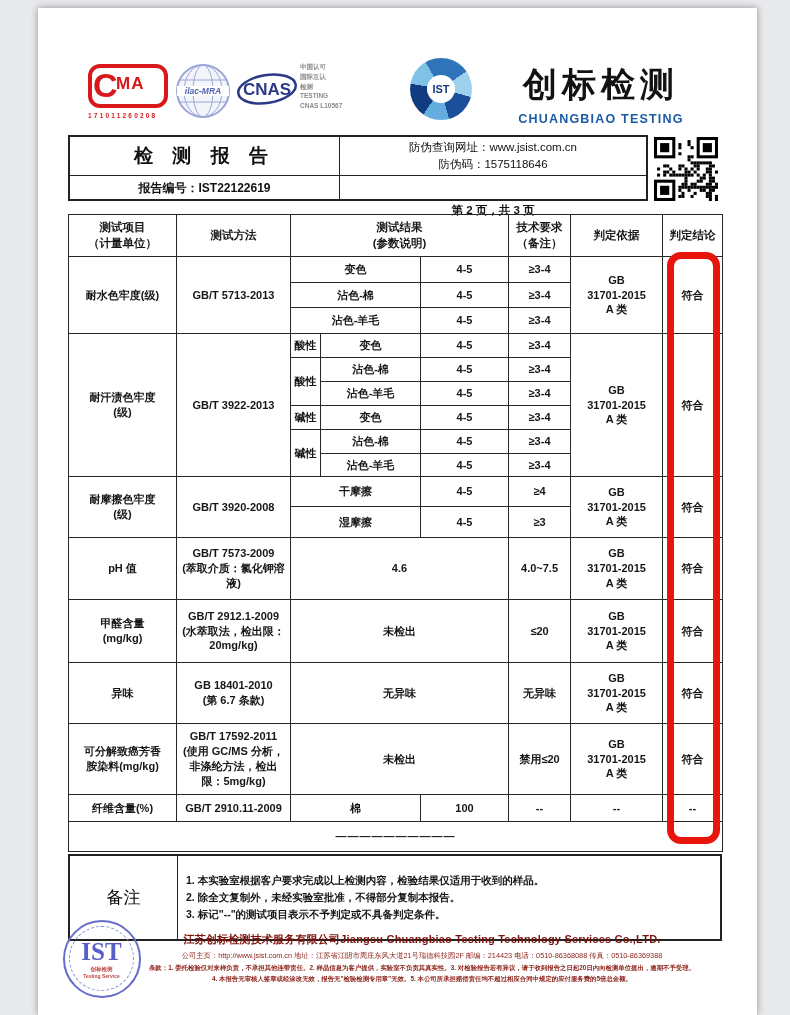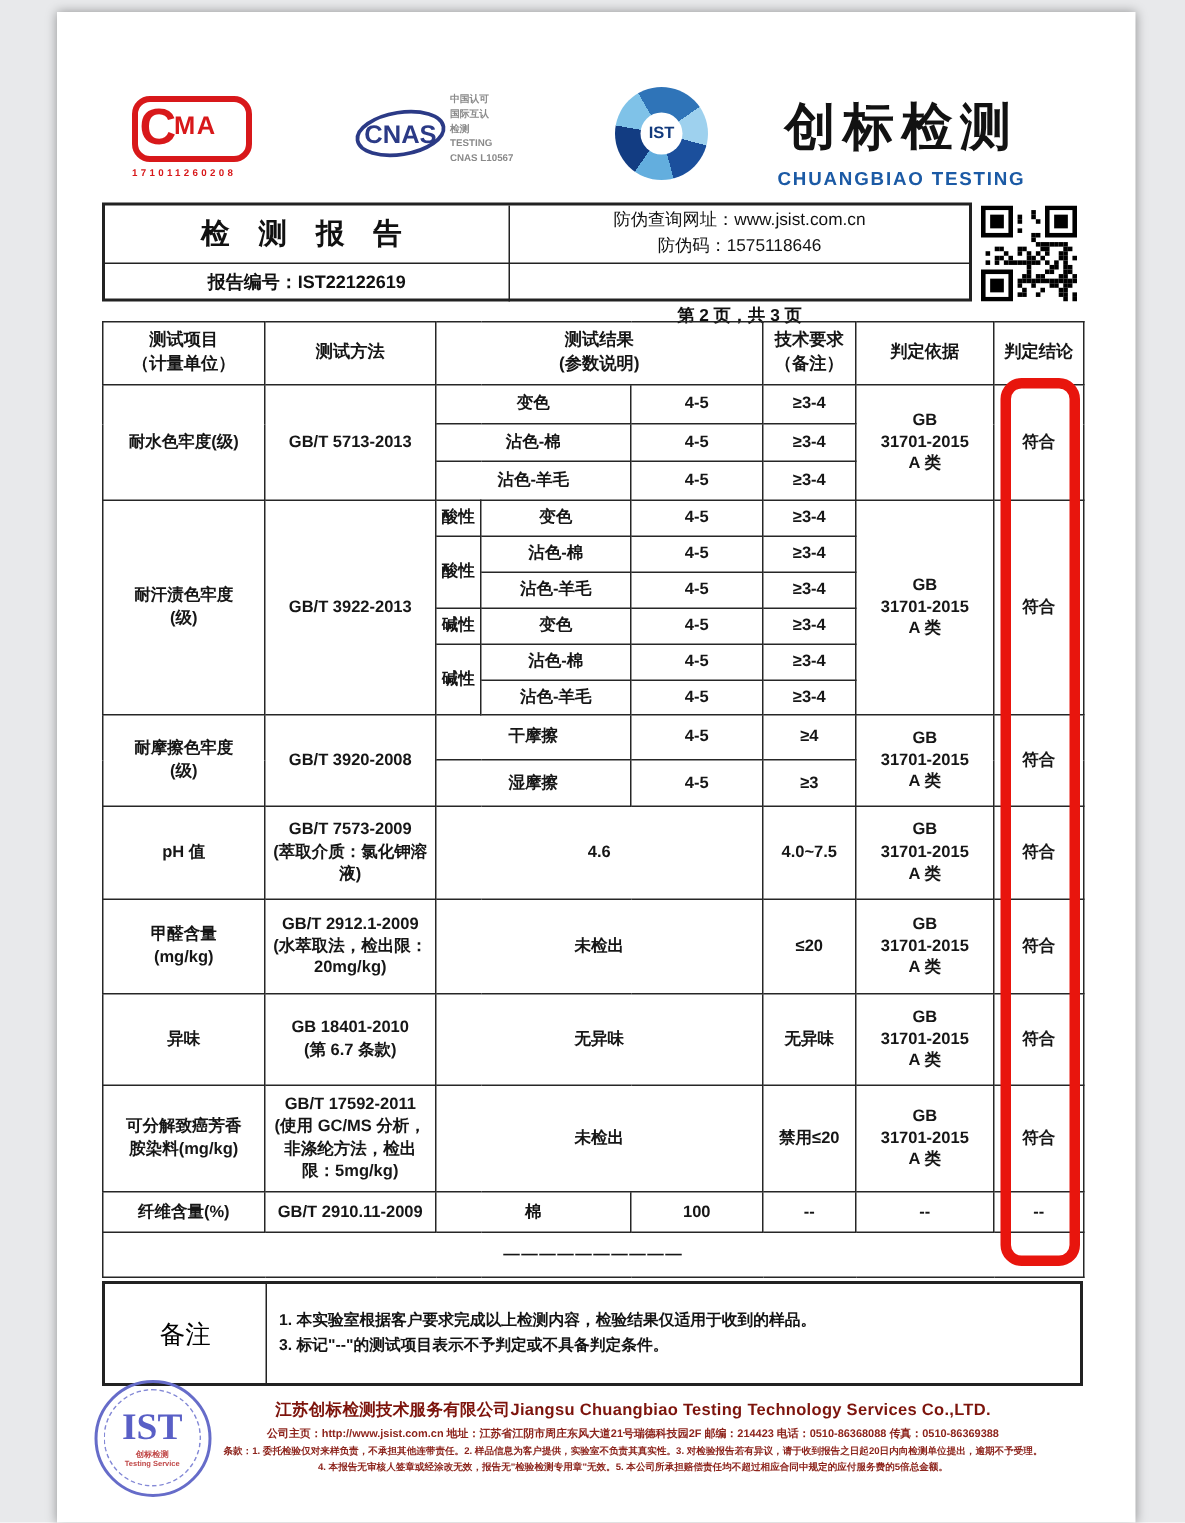--- a/index.html
+++ b/index.html
@@ -58,37 +58,48 @@
 
   
   .stamp { position:absolute; left:25px; top:912px; width:78px; height:78px; border:2.5px solid #666cc9; border-radius:50%; }
   .stamp .inner { position:absolute; left:4px; top:4px; width:65px; height:65px; border:1.5px dashed #8489d6; border-radius:50%;
     display:flex; flex-direction:column; align-items:center; justify-content:center; }
   .stamp .ist { font-family:"Liberation Serif","DejaVu Serif",serif; font-size:25px; font-weight:800; color:#595fc6; line-height:1; }
   .stamp .s1 { font-size:5.5px; color:#c04848; font-weight:700; margin-top:2px; }
   .stamp .s2 { font-size:5px; color:#c04848; font-weight:700; }
   .ftext { position:absolute; left:98px; top:924px; width:572px;text-align:center; }
   .f-co { font-size:11px; font-weight:800; color:#7d140c; letter-spacing:.2px; }
-  .f-info { margin-top:4px; font-size:7.3px; font-weight:700; color:#8d241c; }
+  .f-info { margin-top:4px; font-size:7.3px; font-weight:400; color:#8d241c; }
   .f-terms { margin-top:2px; font-size:6.4px; font-weight:600; color:#8d241c; line-height:1.45; }
 </style>
 </head>
 <body>
 
 <div class="page">
 
   <div class="logos">
     <div class="cma">
       <div class="cma-box">
         <span class="cma-c">C</span>
         <span class="cma-ma">MA</span>
       </div>
       <div class="cma-num">171011260208</div>
     </div>
 
+    <div class="ilac">
+      <svg width="58" height="58" viewBox="0 0 58 58">
+        <circle cx="29" cy="29" r="26" fill="#f3f5fb" stroke="#9aa6d8" stroke-width="2"></circle>
+        <ellipse cx="29" cy="29" rx="10" ry="26" fill="none" stroke="#9aa6d8" stroke-width="1"></ellipse>
+        <ellipse cx="29" cy="29" rx="19" ry="26" fill="none" stroke="#9aa6d8" stroke-width="1"></ellipse>
+        <line x1="6" y1="18" x2="52" y2="18" stroke="#9aa6d8" stroke-width="1"></line>
+        <line x1="4" y1="40" x2="54" y2="40" stroke="#9aa6d8" stroke-width="1"></line>
+        <rect x="3" y="24" width="52" height="10" fill="#ffffff"></rect>
+        <text x="29" y="32" text-anchor="middle" font-size="8.5" font-weight="bold" font-style="italic" fill="#5563b0">ilac-MRA</text>
+      </svg>
+    </div>
 
     <div class="cnas">
       <svg width="62" height="46" viewBox="0 0 62 46">
         <ellipse cx="31" cy="23" rx="29" ry="14" fill="none" stroke="#2b3a86" stroke-width="2.5" transform="rotate(-9 31 23)"></ellipse>
         <text x="31" y="29" text-anchor="middle" font-size="17" font-weight="bold" fill="#2b3a86">CNAS</text>
       </svg>
     </div>
     <div class="cnas-cap pre">中国认可
 国际互认
 检测
@@ -410,20 +421,21 @@
     </tr>
   </tbody>
     </table>
 
   <div class="hl"></div>
 
   <div class="remarks">
     <div class="lab">备注</div>
     <div class="body">
       <div>1.  本实验室根据客户要求完成以上检测内容，检验结果仅适用于收到的样品。</div>
+      <div>2.  除全文复制外，未经实验室批准，不得部分复制本报告。</div>
       <div>3.  标记"--"的测试项目表示不予判定或不具备判定条件。</div>
     </div>
   </div>
 
   <div class="stamp">
     <div class="inner">
       <div class="ist">IST</div>
       <div class="s1">创标检测</div>
       <div class="s2">Testing Service</div>
     </div>

